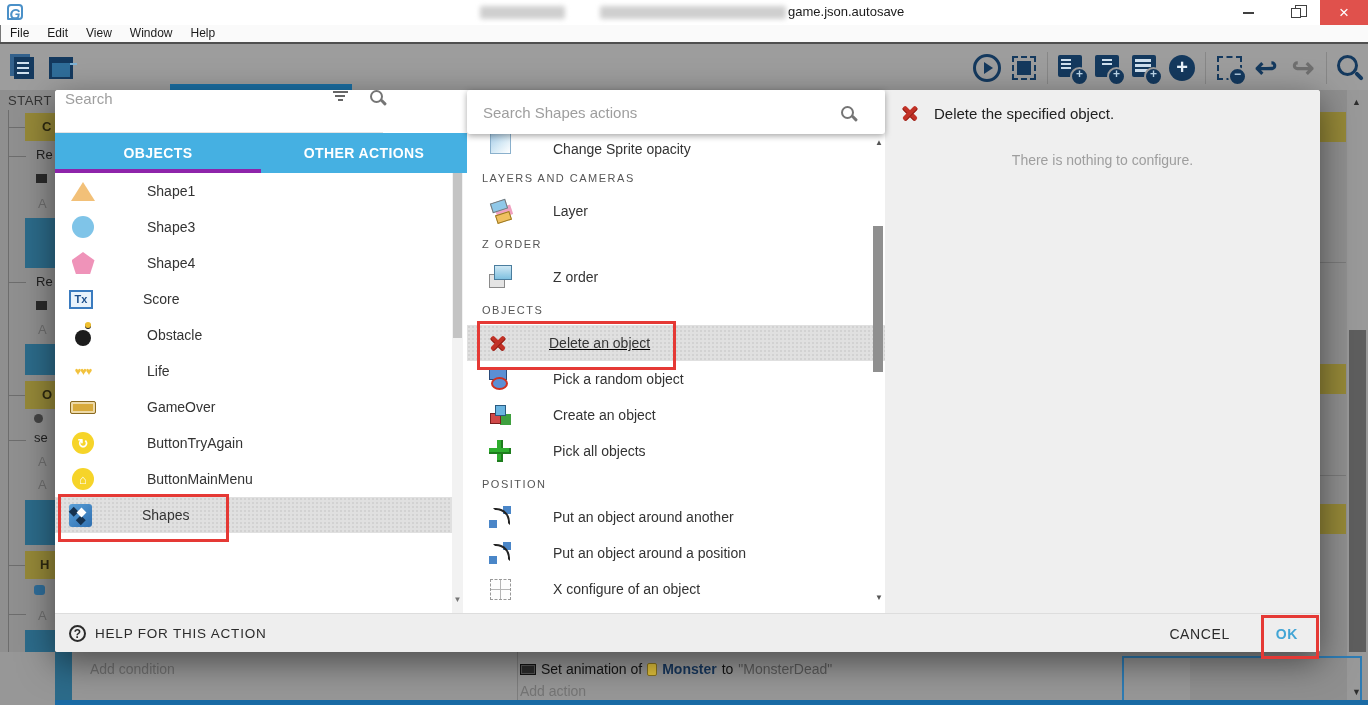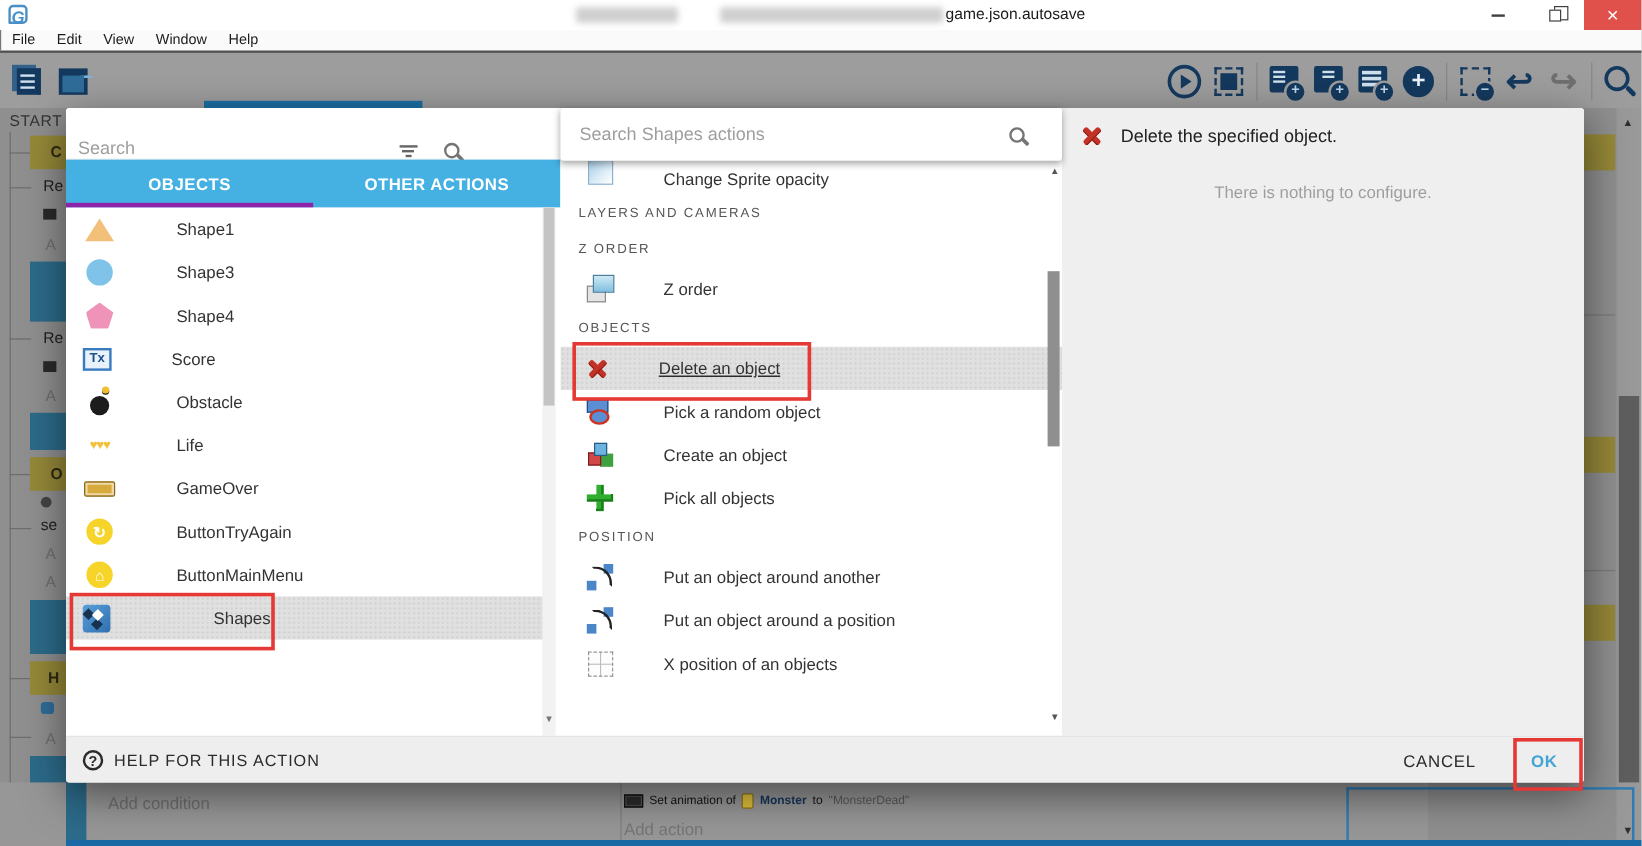--- a/index.html
+++ b/index.html
@@ -69,46 +69,46 @@
   .rline { left:1320px; width:26px; height:1px; background:#7a7a7a; }
   .vscroll-track { left:1347px; top:90px; width:21px; height:615px; background:#999; }
   .vscroll-thumb { left:1349px; top:330px; width:17px; height:322px; background:#5e5e5e; }
   .scroll-arrow { font-size:9px; color:#2e2e2e; line-height:9px; }
 
   .bottom-strip { position:absolute; left:0; top:652px; width:1190px; height:53px; background:#979797; }
   .bs-teal { position:absolute; left:55px; top:0; width:17px; height:53px; background:#2c6b8a; }
   .bs-divider { position:absolute; left:517px; top:0; width:1px; height:53px; background:#7e7e7e; }
   .bs-blueline { position:absolute; left:55px; top:48px; width:1313px; height:5px; background:#1a6ba5; }
   .add-condition { position:absolute; left:90px; top:9px; font-size:14px; color:#6f6f6f; }
-  .action-line { position:absolute; left:520px; top:9px; font-size:10px; color:#141414; display:flex; align-items:center; gap:5px; }
+  .action-line { position:absolute; left:520px; top:9px; font-size:14px; color:#141414; display:flex; align-items:center; gap:5px; }
   .film-icon { width:16px; height:11px; background:#2b2b2b; border:1px solid #111; box-shadow:inset 0 0 0 1px #555; }
   .monster-icon { width:10px; height:13px; background:#e2c23c; border:1px solid #8a7420; border-radius:2px; }
   .obj-ref { font-weight:bold; color:#16365c; }
   .action-val { color:#5a5a5a; }
   .add-action { position:absolute; left:520px; top:31px; font-size:14px; color:#757575; }
   .blue-box { position:absolute; left:1122px; top:4px; width:240px; height:47px; border:2px solid #2e7cb4; }
 
   
   .dialog { position:absolute; left:55px; top:90px; width:1265px; height:562px; background:#fff; border-radius:3px; box-shadow:0 10px 35px rgba(0,0,0,0.5); z-index:5; }
 
   .lpanel { position:absolute; left:0; top:0; width:412px; height:523px; }
-  .search-row { position:absolute; left:0; top:0; width:328px; height:43px; background:#fff; border-bottom:1px solid #e4e4e4; display:flex; align-items:flex-end; border-radius:3px 0 0 0; }
+  .search-row { position:absolute; left:0; top:0; width:328px; height:43px; background:#fff; border-bottom:1px solid #e4e4e4; display:flex; align-items:flex-start; border-radius:3px 0 0 0; }
   .search-input { border:none; outline:none; background:transparent; font-size:15px; color:#333; margin-left:10px; width:300px; font-family:"Liberation Sans",sans-serif; }
   .search-input::placeholder { color:#9e9e9e; }
   .filter-icon { width:18px; height:12px; margin-left:14px; background-image:linear-gradient(#666,#666),linear-gradient(#666,#666),linear-gradient(#666,#666); background-size:16px 2px,10px 2px,5px 2px; background-position:center 1px,center 5px,center 9px; background-repeat:no-repeat; }
   .mag { position:relative; width:13px; height:13px; border:2px solid #757575; border-radius:50%; margin-left:22px; flex:none; }
   .mag::after { content:""; position:absolute; width:2.5px; height:7px; background:#757575; transform:rotate(-45deg); right:-3px; bottom:-5px; border-radius:1px; }
 
   .tabbar { position:absolute; left:0; top:43px; width:412px; height:40px; background:var(--accent-blue); display:flex; }
   .tab { position:relative; width:206px; height:40px; display:flex; align-items:center; justify-content:center; color:#fff; font-size:14px; font-weight:bold; letter-spacing:0.4px; }
   .tab.sel::after { content:""; position:absolute; left:0; bottom:0; width:100%; height:4px; background:var(--selected-purple); }
 
   .olist { position:absolute; left:0; top:83px; width:412px; height:440px; overflow:hidden; background:#fff; }
   .lrow { position:relative; display:flex; align-items:center; height:36px; padding-left:14px; width:400px; }
-  .lrow.sel { background:#e0e0e0; background-image:radial-gradient(#d2d2d2 1px, transparent 1px); background-size:4px 4px;gap:36px; }
+  .lrow.sel { background:#e0e0e0; background-image:radial-gradient(#d2d2d2 1px, transparent 1px); background-size:4px 4px; }
   .rlabel { margin-left:50px; font-size:14px; color:#333; }
   .groups-header { height:27px; line-height:27px; padding-left:14px; font-size:11px; letter-spacing:1.5px; color:#555; }
 
   .oicon { position:relative; width:28px; height:26px; display:flex; align-items:center; justify-content:center; flex:none; }
   .i-triangle::before { content:""; width:0; height:0; border-left:12px solid transparent; border-right:12px solid transparent; border-bottom:19px solid #f2c078; }
   .i-square::before { content:""; width:20px; height:20px; background:#b3d98c; }
   .i-circle::before { content:""; width:22px; height:22px; border-radius:50%; background:#7fc4e8; }
   .i-pentagon::before { content:""; width:23px; height:22px; background:#ef93b9; clip-path:polygon(50% 0,100% 38%,81% 100%,19% 100%,0 38%); }
   .i-text { border:2px solid #3a7bbf; background:#e8f2fb; width:24px; height:19px; }
   .i-text::before { content:"Tx"; font-size:11px; font-weight:bold; color:#1d4f8c; }
@@ -356,20 +356,24 @@
       <div class="lscroll-down">▼</div>
     </div>
 
     <div class="mpanel">
       <div class="mlist">
           <div class="arow partial">
             <span class="aicon i-opacity"></span>
             <span class="alabel">Change Sprite opacity</span>
           </div>
           <div class="aheader">LAYERS AND CAMERAS</div>
+          <div class="arow">
+            <span class="aicon i-layer"></span>
+            <span class="alabel">Layer</span>
+          </div>
           <div class="aheader">Z ORDER</div>
           <div class="arow">
             <span class="aicon i-zorder"></span>
             <span class="alabel">Z order</span>
           </div>
           <div class="aheader">OBJECTS</div>
           <div class="arow sel annotated">
             <span class="aicon x-icon"></span>
             <span class="alabel">Delete an object</span>
           </div>
@@ -389,21 +393,21 @@
           <div class="arow">
             <span class="aicon i-around"></span>
             <span class="alabel">Put an object around another</span>
           </div>
           <div class="arow">
             <span class="aicon i-around"></span>
             <span class="alabel">Put an object around a position</span>
           </div>
           <div class="arow">
             <span class="aicon i-xpos"></span>
-            <span class="alabel">X position of an objects</span>
+            <span class="alabel">X configure of an object</span>
           </div>
         </div>
       <div class="msearch">
         <input class="search-input" placeholder="Search Shapes actions" style="">
         <span class="mag"></span>
       </div>
       <div class="mscroll-up">▲</div>
       <div class="mscroll-thumb"></div>
       <div class="mscroll-down">▼</div>
     </div>

